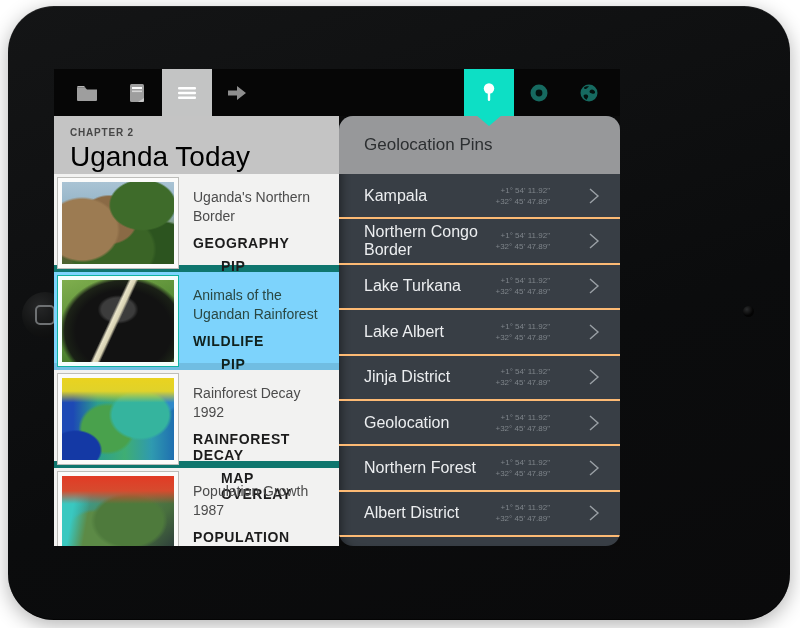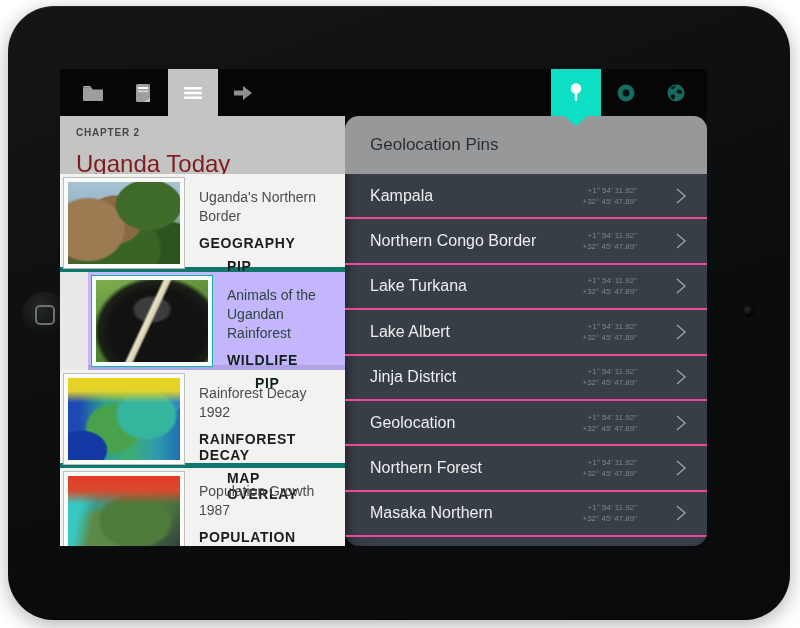--- a/index.html
+++ b/index.html
@@ -12,43 +12,43 @@
     border-radius:46px;
     box-shadow: inset 0 1px 0 rgba(255,255,255,.07), inset 0 -1px 0 rgba(0,0,0,.6), 0 5px 20px rgba(0,0,0,.30); }
   .home-button { position:absolute; left:14px; top:286px; width:46px; height:46px; border-radius:50%;
     background:radial-gradient(circle at 38% 32%, #262728 0%, #121313 55%, #0a0a0a 100%); }
   .home-button .home-square { position:absolute; left:13px; top:13px; width:20px; height:20px;
     border:2px solid #6e7173; border-radius:5px; }
   .camera-dot { position:absolute; left:735px; top:300px; width:11px; height:11px; border-radius:50%;
     background:radial-gradient(circle at 35% 30%, #2a2b2c 0%, #040404 60%); }
 
   
-  .screen { position:absolute; left:60px; top:69px; width:647px; height:477px; background:#0a0a0a; overflow:hidden; }
+  .screen { position:absolute; left:54px; top:69px; width:566px; height:477px; background:#0a0a0a; overflow:hidden; }
 
   
   .toolbar { position:relative; height:47px; background:#060606; display:flex; align-items:stretch; z-index:5; }
   .tab { width:50px; display:flex; align-items:center; justify-content:center; position:relative; cursor:pointer; }
   .tab.selected-gray { background:#c3c4c4; }
   .tab.selected-teal { background:#0ddfc5; }
   .tab.selected-teal::after { content:""; position:absolute; left:50%; bottom:-10px; transform:translateX(-50%);
     border-left:13px solid transparent; border-right:13px solid transparent; border-top:11px solid #0ddfc5; }
   .tabs-left { display:flex; padding-left:8px; }
   .tabs-right { display:flex; margin-left:auto; padding-right:6px; }
   .tab svg { display:block; }
 
   
   .app-body { display:flex; height:430px; }
 
   
   .left-panel { width:285px; background:#e9e9e7; display:flex; flex-direction:column; overflow:hidden; }
   .chapter-header { height:58px; background:#c4c4c4; padding:11px 0 0 16px; flex:none; }
   .chapter-kicker { font-size:10px; font-weight:bold; letter-spacing:.8px; color:#474747; }
-  .chapter-title { font-size:24px; color:#7f1d1d; margin-top:12px; }
-  .chapter-item { height:98px; background:#f2f2f1; border-bottom:5px solid #0f766e; display:flex; padding:3px; cursor:pointer; flex:none; }
-  .chapter-item.selected { background:#c4b5fd; border-bottom-color:rgba(0,0,0,.10);margin-left:28px; }
+  .chapter-title { font-size:28px; color:#000000; margin-top:3px; }
+  .chapter-item { height:98px; background:#f2f2f1; border-bottom:7px solid #0f766e; display:flex; padding:3px; cursor:pointer; flex:none; }
+  .chapter-item.selected { background:#7dd3fc; border-bottom-color:rgba(0,0,0,.10); }
   .thumb { width:120px; height:90px; margin:1px; border:4px solid #fbfbfa; outline:1px solid #bdbdba; flex:none; }
   .chapter-item.selected .thumb { border-color:#f4fefc; outline-color:#0fb3a1; }
   .item-meta { padding:11px 10px 0 14px; }
   .item-title { font-size:14px; line-height:19px; color:#4c4c4c; }
   .chapter-item.selected .item-title { color:#2a4742; }
   .item-tag { font-size:14px; font-weight:bold; letter-spacing:.6px; color:#1c1c1c; }
   .item-tag.t0 { margin-top:9px; } .item-tag.t1 { margin-top:7px;padding-left:28px; }
   .chapter-item.selected .item-tag { color:#10211d; }
 
   
@@ -77,21 +77,21 @@
     radial-gradient(62px 46px at 60% 55%, #4e7a3c 0 54%, transparent 62%),
     radial-gradient(52px 42px at 30% 72%, #5c8a46 0 54%, transparent 62%),
     linear-gradient(135deg, #2fa8a8 0% 15%, #57804a 48%, #486f3e 72%, #27323a 100%); }
 
   
   .right-panel { flex:1; background:#383e45; display:flex; flex-direction:column; overflow:hidden;
     box-shadow: inset 10px 0 10px -8px rgba(0,0,0,.45); border-radius: 14px; }
   .pins-header { height:58px; background:#97989a; display:flex; align-items:center; padding-left:25px; flex:none; }
   .pins-title { font-size:17px; color:#2c2f31; }
   .pin-row { height:45.4px; flex:none; display:flex; align-items:center; padding:0 20px 0 25px;
-    border-bottom:2px solid #ec4899; cursor:pointer; }
+    border-bottom:2px solid #fdba74; cursor:pointer; }
   .pin-name { font-size:16px; color:#eceef0; flex:1; }
   .pin-coords { text-align:right; font-size:8px; line-height:11px; color:#7e848a; margin-right:38px; }
   .pin-chevron { width:12px; height:18px; flex:none; }
 </style>
 </head>
 <body>
 
 <div class="stage">
   <div class="tablet">
     <div class="home-button">
@@ -305,21 +305,21 @@
       <div>+32° 45' 47.89"</div>
     </div>
     <span class="pin-chevron">
       <svg width="12" height="18" viewBox="0 0 12 18">
                   <polyline points="2,2 10,9 2,16" fill="none" stroke="#9aa0a5" stroke-width="1.4"></polyline>
                 </svg>
     </span>
   </div>
 
   <div class="pin-row">
-    <div class="pin-name">Masaka Northern</div>
+    <div class="pin-name">Albert District</div>
     <div class="pin-coords">
       <div>+1° 54' 11.92"</div>
       <div>+32° 45' 47.89"</div>
     </div>
     <span class="pin-chevron">
       <svg width="12" height="18" viewBox="0 0 12 18">
                   <polyline points="2,2 10,9 2,16" fill="none" stroke="#9aa0a5" stroke-width="1.4"></polyline>
                 </svg>
     </span>
   </div>

